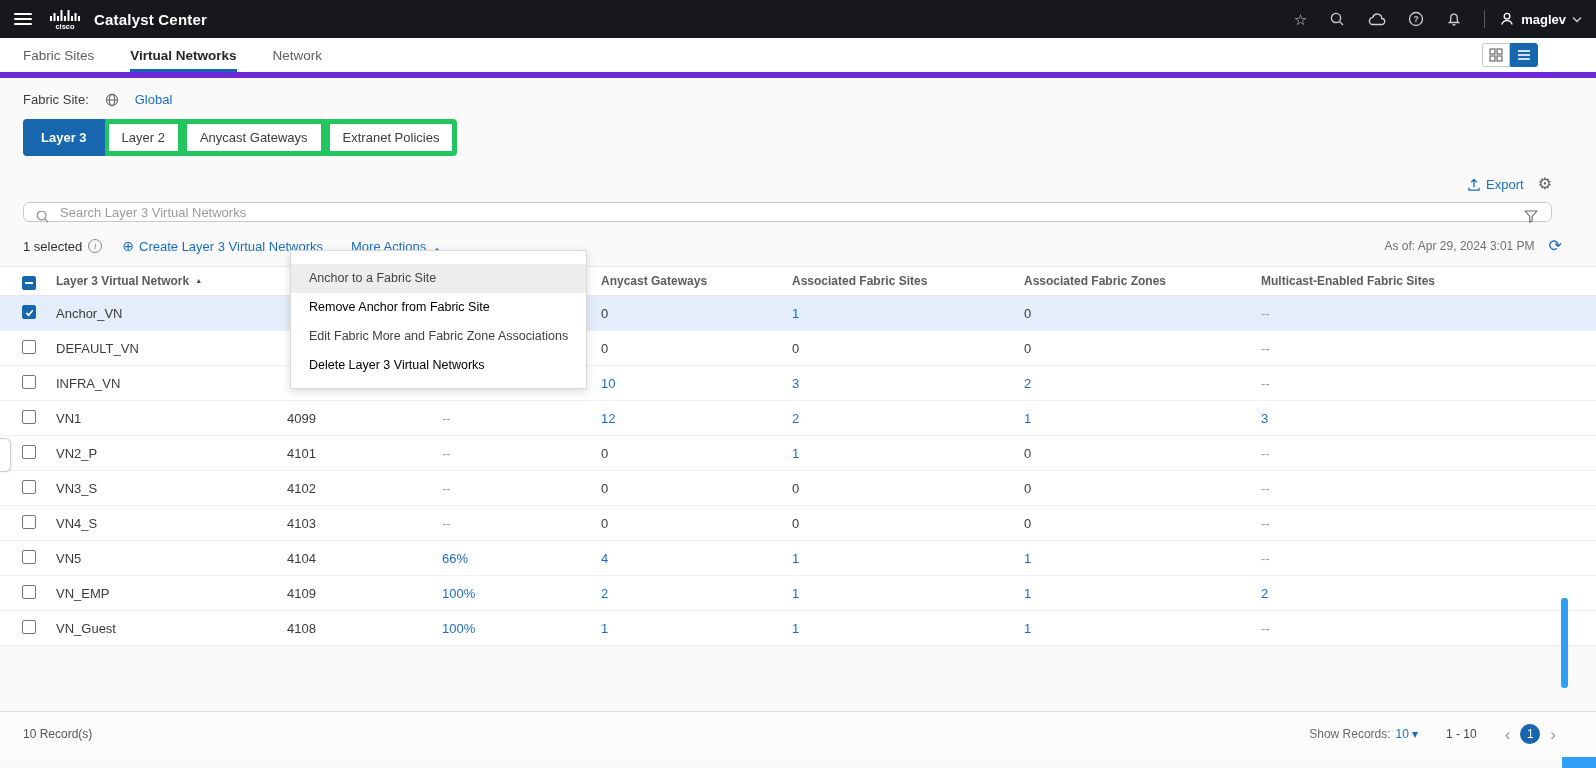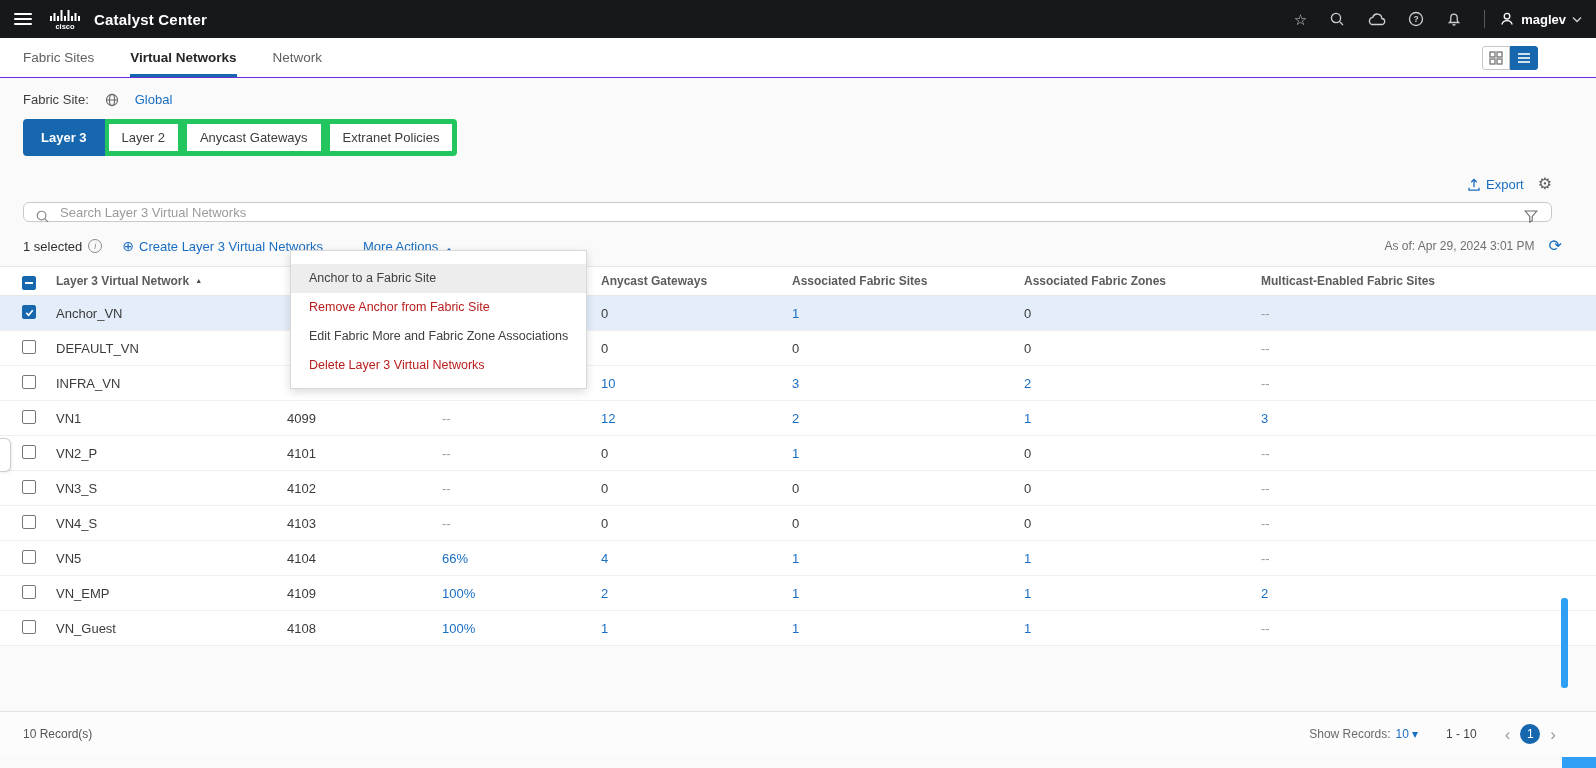--- a/index.html
+++ b/index.html
@@ -18,21 +18,21 @@
   .hamburger{width:18px;display:flex;flex-direction:column;gap:3px;margin-right:16px;cursor:pointer;}
   .hamburger span{height:2px;background:#fff;border-radius:1px;}
   .brand-logo{display:flex;flex-direction:column;align-items:center;margin-right:12px;}
   .app-title{color:#fff;font-size:15px;font-weight:700;letter-spacing:.2px;}
   .tb-right{display:flex;align-items:center;color:#cfcfcf;}
   .hicon{margin-left:22px;font-size:15px;line-height:1;display:inline-flex;align-items:center;cursor:pointer;}
   .tb-divider{width:1px;height:18px;background:#5a5a5a;margin:0 14px 0 22px;}
   .user-chip{display:flex;align-items:center;gap:6px;color:#fff;cursor:pointer;}
   .user-name{font-weight:700;font-size:13px;}
   
-  .tabbar{height:40px;background:#fff;border-bottom:1px solid #6d28d9;display:flex;align-items:center;justify-content:space-between;padding:0 58px 0 23px;}
+  .tabbar{height:40px;background:#fff;border-bottom:6px solid #6d28d9;display:flex;align-items:center;justify-content:space-between;padding:0 58px 0 23px;}
   .tabs{display:flex;height:100%;}
   .tab{display:flex;align-items:center;height:100%;margin-right:36px;color:#5f5f5f;position:relative;cursor:pointer;font-size:13.5px;}
   .tab.active{color:#262626;font-weight:700;}
   .tab.active::after{content:"";position:absolute;left:0;right:0;bottom:0;height:3px;background:var(--accent);}
   .view-toggles{display:flex;}
   .vt{width:28px;height:24px;border:1px solid #c6c6c6;background:#fff;display:flex;align-items:center;justify-content:center;cursor:pointer;padding:0;color:#6a6a6a;}
   .vt:first-child{border-radius:3px 0 0 3px;}
   .vt.active{background:var(--accent);border-color:var(--accent);border-radius:0 3px 3px 0;}
   
   .fabric-row{display:flex;align-items:center;gap:16px;margin:14px 0 0 23px;}
@@ -55,21 +55,21 @@
   .search-input{width:100%;height:20px;border:1px solid #c9c9c9;border-radius:6px;background:#fff;padding:0 40px 0 36px;font-size:13px;color:#444;font-family:inherit;outline:none;}
   .search-input::placeholder{color:#9b9b9b;}
   .search-mag{position:absolute;left:35px;top:7px;color:#8a8a8a;}
   .funnel{position:absolute;right:58px;top:8px;color:#6a6a6a;cursor:pointer;}
   
   .toolbar{display:flex;align-items:center;margin-top:16px;padding:0 34px 0 23px;}
   .sel-text{color:#2f2f2f;}
   .info-dot{width:14px;height:14px;border:1px solid #8a8a8a;border-radius:50%;color:#8a8a8a;font-size:9px;font-style:italic;display:inline-flex;align-items:center;justify-content:center;margin-left:6px;cursor:pointer;}
   .create-link{display:inline-flex;align-items:center;gap:5px;color:var(--link);margin-left:20px;cursor:pointer;}
   .plus-glyph{font-size:14px;line-height:1;}
-  .more-actions{display:inline-flex;align-items:flex-end;gap:6px;color:var(--link);margin-left:40px;cursor:pointer;}
+  .more-actions{display:inline-flex;align-items:flex-end;gap:6px;color:var(--link);margin-left:28px;cursor:pointer;}
   .spacer{flex:1;}
   .asof{font-size:12px;color:#6f6f6f;text-align:center;}
   .refresh{color:var(--link);font-size:16px;margin-left:14px;line-height:1;cursor:pointer;}
   
   .table{margin-top:12px;}
   .thead,.trow{display:grid;grid-template-columns:56px 231px 155px 159px 191px 232px 237px 1fr;align-items:center;}
   .thead{height:30px;border-top:1px solid #e7e7e7;border-bottom:1px solid #e7e7e7;background:#fff;font-size:12px;font-weight:700;color:#5c5c5c;}
   .trow{height:35px;border-bottom:1px solid #efefef;background:#fff;font-size:13px;color:#3b3b3b;cursor:default;}
   .trow.selected{background:var(--selrow);}
   .cb-col{padding-left:22px;}
@@ -78,21 +78,21 @@
   .dash-bar{width:8px;height:2px;background:#fff;display:block;}
   .cb svg{display:block;}
   .td.link{color:var(--link);cursor:pointer;}
   .td.muted,.muted{color:#9a9a9a;}
   .sort{font-size:7px;color:#4a4a4a;margin-left:6px;vertical-align:2px;}
   .th{cursor:pointer;}
   
   .dropdown{position:absolute;left:290px;top:250px;min-width:262px;width:max-content;max-width:330px;background:#fff;border:1px solid #d8d8d8;box-shadow:0 3px 9px rgba(0,0,0,.14);padding:13px 0 8px;z-index:30;}
   .dd-item{height:29px;line-height:29px;padding:0 18px;font-size:12.5px;color:#404040;white-space:nowrap;cursor:pointer;}
   .dd-item.highlighted{background:#ededed;}
-  .dd-item.disabled{color:#b91c1c;cursor:default;}
+  .dd-item.disabled{color:#000000;cursor:default;}
   
   .footer{position:absolute;left:0;right:0;bottom:12px;height:45px;border-top:1px solid #e2e2e2;background:#fcfcfc;display:flex;align-items:center;justify-content:space-between;padding:0 40px 0 23px;font-size:12px;margin-top:40px;}
   .records{color:#555;}
   .pager{display:flex;align-items:center;color:#6a6a6a;}
   .show-val{color:var(--link);margin-left:5px;cursor:pointer;display:inline-flex;align-items:center;gap:3px;}
   .range{color:#444;margin-left:28px;}
   .pchev{font-size:17px;color:#9a9a9a;margin-left:28px;cursor:pointer;line-height:1;}
   .pchev.next{margin-left:8px;}
   .page-circle{width:20px;height:20px;border-radius:50%;background:var(--accent);color:#fff;display:flex;align-items:center;justify-content:center;font-size:12px;margin-left:10px;margin-right:2px;cursor:pointer;}
   

